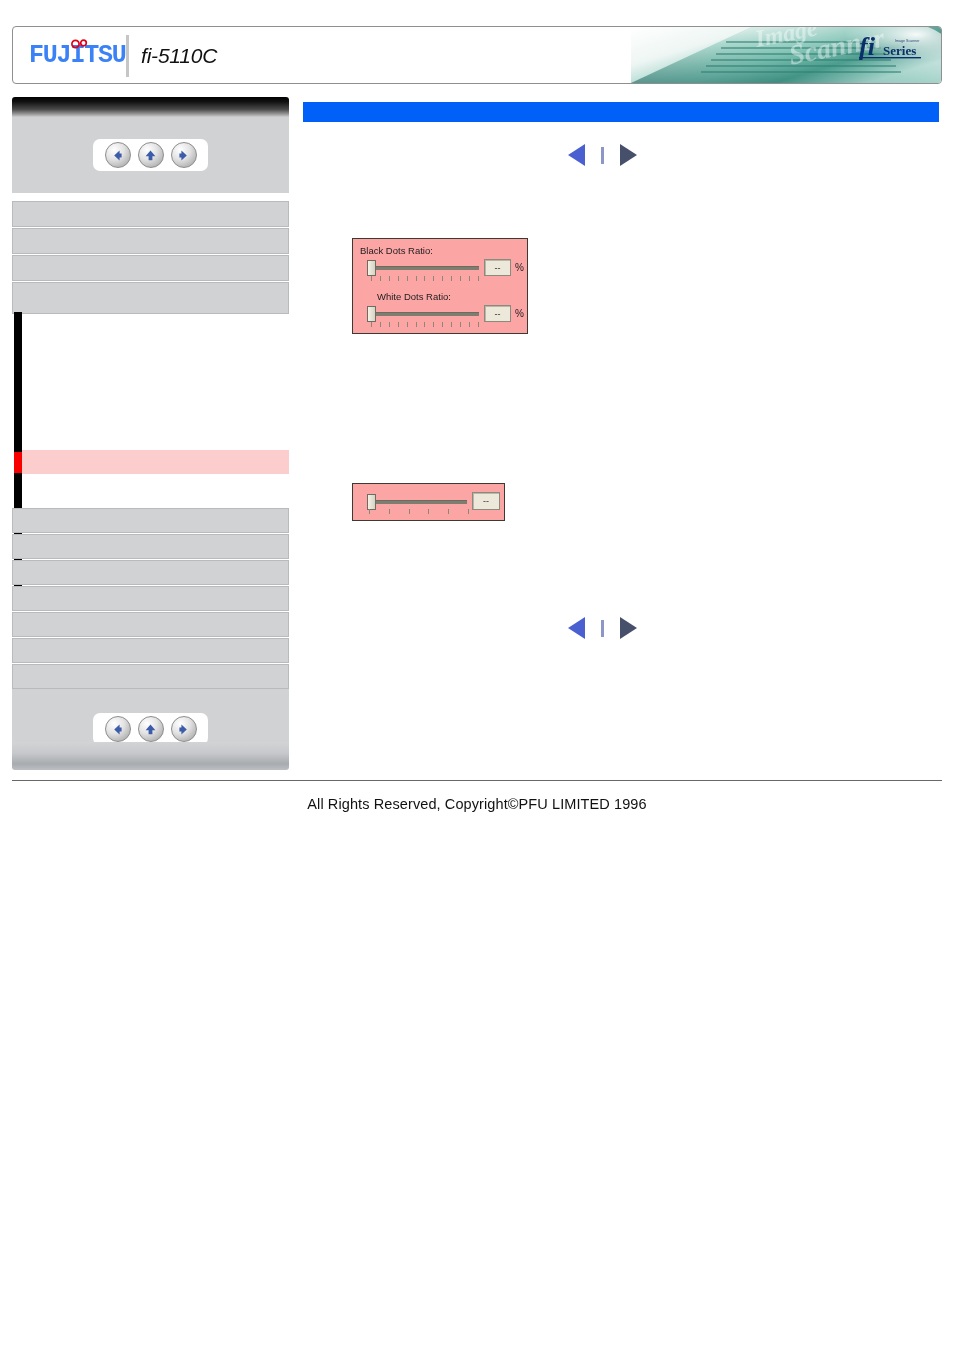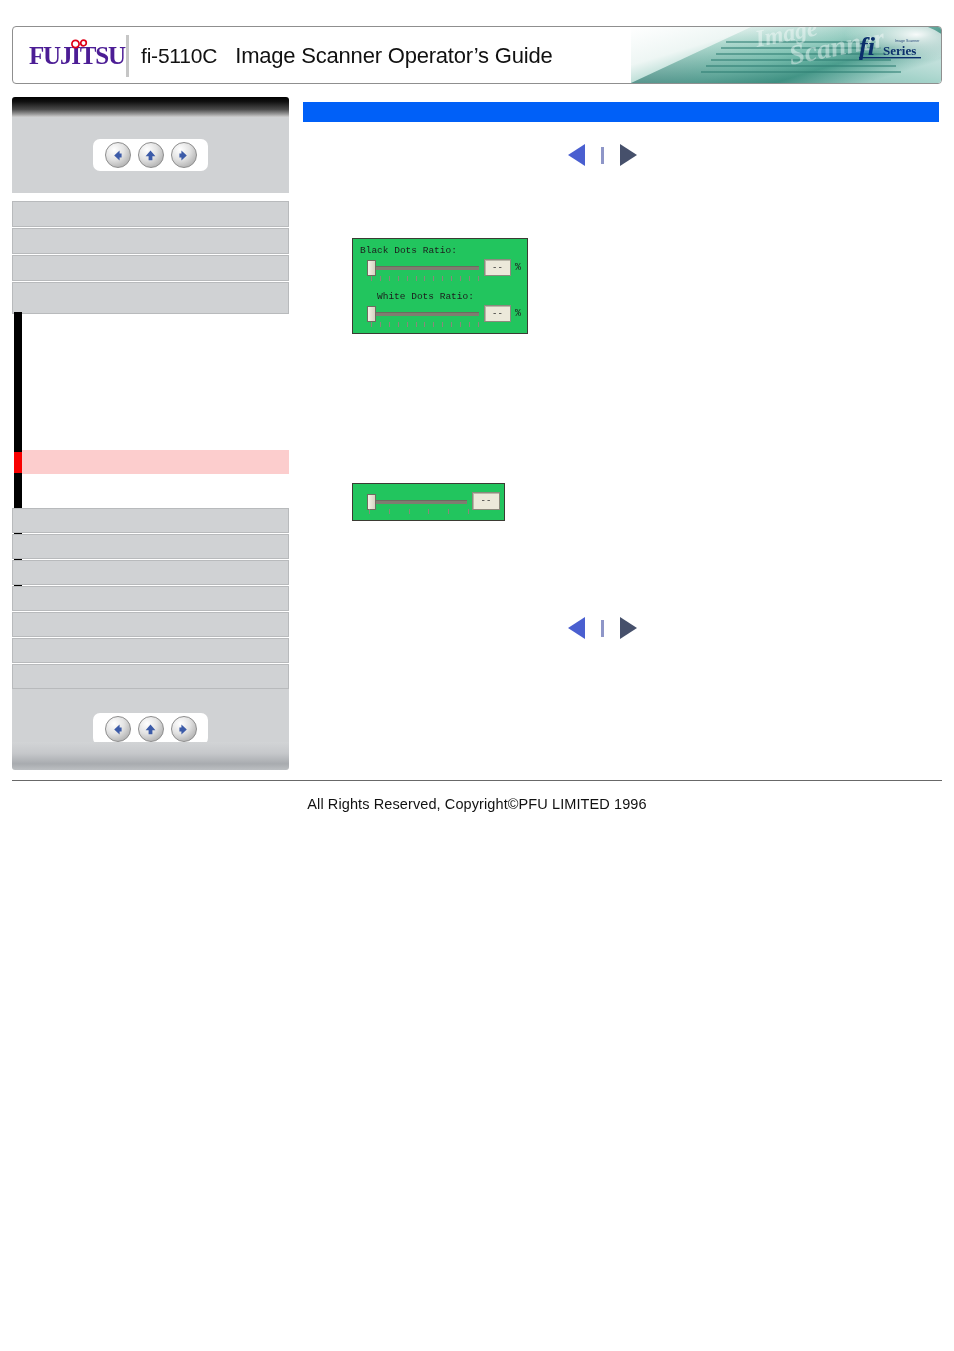--- a/index.html
+++ b/index.html
@@ -29,25 +29,25 @@
     overflow: hidden;
   }
   #fujitsu-logo {
     position: absolute;
     left: 16px;
     top: 14px;
     width: 88px;
     height: 30px;
   }
   #fujitsu-wordmark {
-    font-family: Liberation Serif, serif;
+    font-family: Liberation Mono, monospace;
     font-weight: bold;
     font-size: 25px;
     letter-spacing: -1.2px;
-    color: #4c1d95;
+    color: #3b82f6;
     line-height: 30px;
     white-space: nowrap;
   }
   #fujitsu-dots {
     position: absolute;
     left: 42px;
     top: -2px;
     width: 18px;
     height: 10px;
   }
@@ -61,20 +61,21 @@
   }
   #header-title-wrap {
     position: absolute;
     left: 128px;
     top: 12px;
     height: 34px;
     display: flex;
     align-items: center;
     gap: 18px;
     white-space: nowrap;
+    font-style: italic;
   }
   #header-model {
     font-size: 21px;
     color: #111111;
     letter-spacing: -0.2px;
   }
   #header-title {
     font-size: 22px;
     color: #111111;
     letter-spacing: -0.2px;
@@ -231,26 +232,26 @@
   }
   .pager-bar {
     width: 3px;
     height: 17px;
     background: #8e96c8;
   }
 
   
   .dlg {
     position: absolute;
-    background: #22c55e;
+    background: #fca5a5;
     border: 1px solid #3b3b33;
     box-sizing: border-box;
     font-size: 9px;
     color: #1a1a1a;
-    font-family: Liberation Mono, monospace;
+    font-family: Liberation Sans, sans-serif;
   }
   .dlg-label {
     position: absolute;
     white-space: nowrap;
     font-size: 9.5px;
     color: #1d1d1d;
   }
   .slider-track {
     position: absolute;
     height: 3px;
@@ -325,21 +326,20 @@
     <svg id="fujitsu-dots" viewBox="0 0 18 10">
       <circle cx="4.5" cy="5" r="3.6" fill="none" stroke="#e00018" stroke-width="1.7"></circle>
       <circle cx="12.5" cy="4" r="2.8" fill="none" stroke="#e00018" stroke-width="1.7"></circle>
     </svg>
   </div>
 
   <div id="logo-divider"></div>
 
   <div id="header-title-wrap">
     <span id="header-model">fi-5110C</span>
-    <span id="header-title">Image Scanner Operator’s Guide</span>
   </div>
 
   <div id="header-banner">
     <svg width="310" height="56" viewBox="0 0 310 56">
       <defs>
         <linearGradient id="bg1" x1="0" y1="0" x2="1" y2="0.6">
           <stop offset="0%" stop-color="#ffffff"></stop>
           <stop offset="30%" stop-color="#eef6f4"></stop>
           <stop offset="58%" stop-color="#8fc9bd"></stop>
           <stop offset="78%" stop-color="#3e8f82"></stop>

